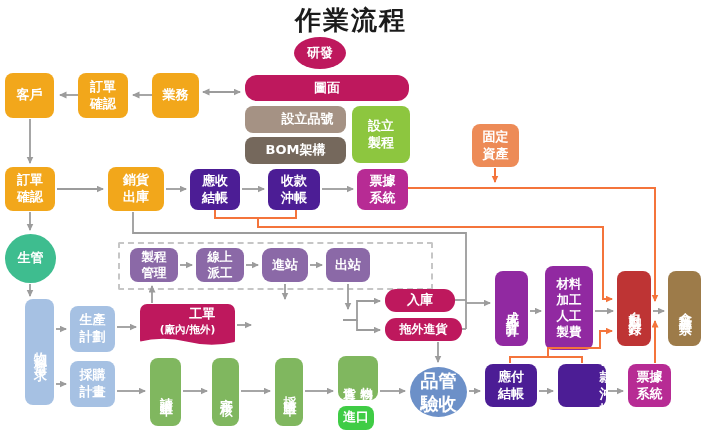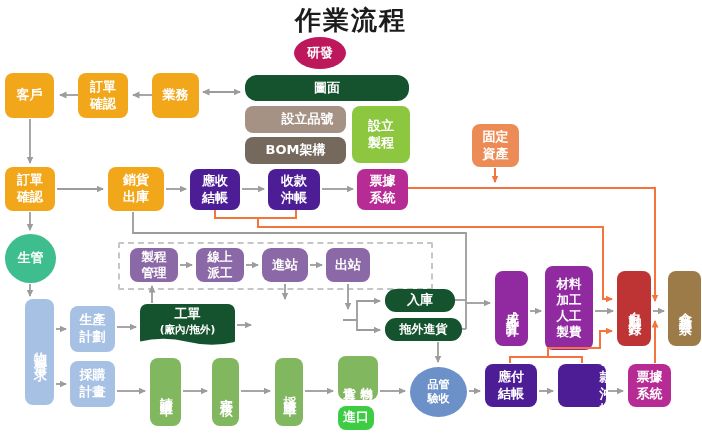--- a/index.html
+++ b/index.html
@@ -24,21 +24,21 @@
   .ln{display:block;}
   .sub{font-size:10.5px;font-weight:700;}
   .v{writing-mode:vertical-rl;text-orientation:upright;letter-spacing:4px;}
   .v.tight{letter-spacing:5px;}
   .cols{gap:1px;}
   .cols .v{letter-spacing:1px;font-size:12.5px;}
   .sm{font-size:12px;}
   
   .orange{background:#F2A71B;}
   .olive{background:#be185d;}
-  .blue{background:#14532d;}
+  .blue{background:#be185d;text-align:right;}
   .taupe{background:#A59284;padding-left:24px;}
   .dtaupe{background:#75685C;}
   .green{background:#8DC63F;}
   .salmon{background:#ED8B57;}
   .magenta{background:#B72B94;}
   .lpurple{background:#4c1d95;}
   .mpurple{background:#8B69A7;}
   .dpurple{background:#9129A1;}
   .red{background:#BE3434;}
   .brown{background:#9D7B49;}
@@ -211,21 +211,21 @@
   <div class="node lgreen" style="left:275px;top:358px;width:28px;height:68px;">
       <span class="v">採購單</span>
     </div>
   <div class="node lgreen cols" style="left:338px;top:356px;width:40px;height:44px;">
       <span class="v">進貨</span>
       <span class="v">物料</span>
     </div>
   <div class="node bgreen" style="left:338px;top:406px;width:36px;height:24px;">
       <span>進口</span>
     </div>
-  <div class="node steel ellipse" style="left:410px;top:367px;width:57px;height:50px;font-size:11px;">
+  <div class="node steel ellipse" style="left:410px;top:367px;width:57px;height:50px;font-size:18px;">
       <span>
         <span class="ln">品管</span>
         <span class="ln">驗收</span>
       </span>
     </div>
   <div class="node lpurple" style="left:485px;top:364px;width:52px;height:43px;">
       <span>
         <span class="ln">應付</span>
         <span class="ln">結帳</span>
       </span>

